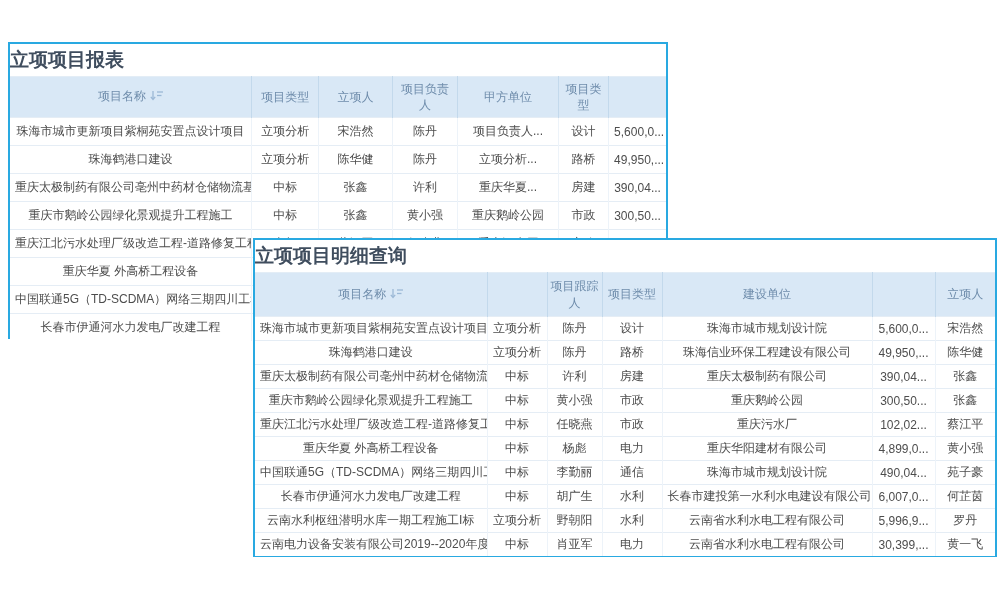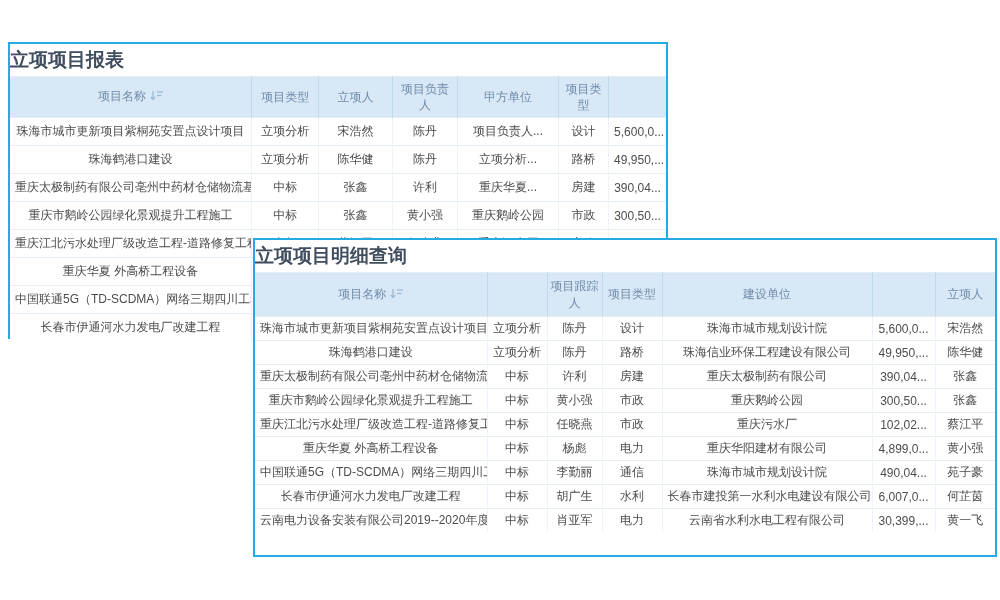--- a/index.html
+++ b/index.html
@@ -277,20 +277,29 @@
         <tr>
           <td class="align-left link">长春市伊通河水力发电厂改建工程</td>
           <td>中标</td>
           <td>胡广生</td>
           <td>水利</td>
           <td class="align-left link">长春市建投第一水利水电建设有限公司</td>
           <td class="align-left">6,007,0...</td>
           <td>何芷茵</td>
         </tr>
         <tr>
+          <td class="align-left link">云南水利枢纽潜明水库一期工程施工I标</td>
+          <td>立项分析</td>
+          <td>野朝阳</td>
+          <td>水利</td>
+          <td class="align-left link">云南省水利水电工程有限公司</td>
+          <td class="align-left">5,996,9...</td>
+          <td>罗丹</td>
+        </tr>
+        <tr>
           <td class="align-left link">云南电力设备安装有限公司2019--2020年度劳务</td>
           <td>中标</td>
           <td>肖亚军</td>
           <td>电力</td>
           <td class="align-left link">云南省水利水电工程有限公司</td>
           <td class="align-left">30,399,...</td>
           <td>黄一飞</td>
         </tr>
       </tbody>
   </table>

